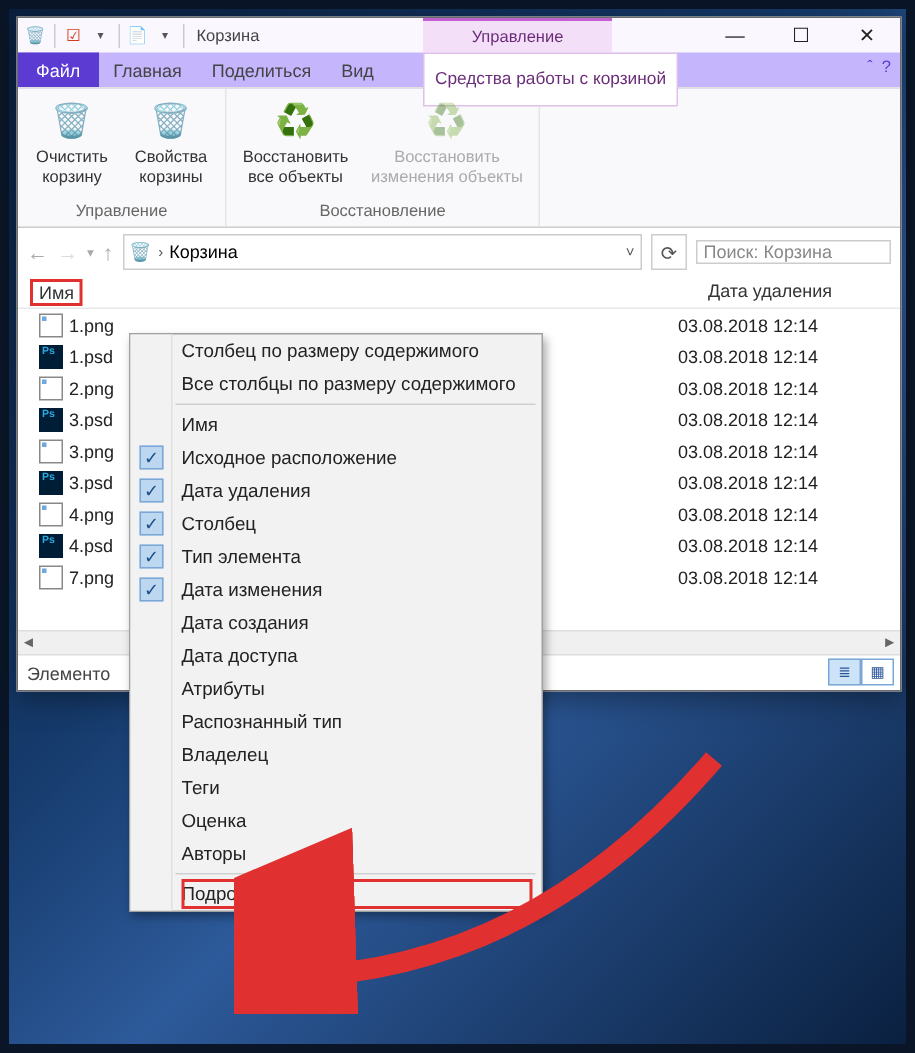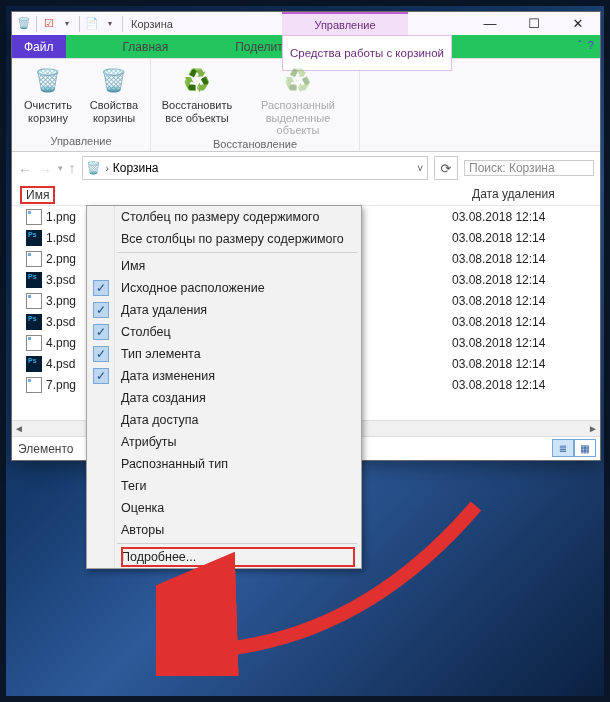--- a/index.html
+++ b/index.html
@@ -13,21 +13,21 @@
   .titlebar { height: 23px; background: #faf7ff; display: flex; align-items: center; font-size: 11px; position: relative; }
   .qat { display: flex; align-items: center; gap: 2px; padding-left: 4px; }
   .qat-ico { width: 16px; height: 16px; display: flex; align-items: center; justify-content: center; font-size: 11px; }
   .qat-sep { width: 1px; height: 16px; background: #ccc; margin: 0 2px; }
   .title-text { margin-left: 6px; color: #444; }
   .context-tab { position: absolute; left: 270px; top: 0; width: 126px; height: 23px; background: #f4dff8; color: #6b2d7a; display: flex; align-items: center; justify-content: center; font-size: 11px; border-top: 2px solid #c060d0; }
   .win-controls { position: absolute; right: 0; top: 0; display: flex; }
   .win-btn { width: 44px; height: 23px; display: flex; align-items: center; justify-content: center; color: #222; font-size: 13px; }
 
   
-  .ribbon-tabs { height: 24px; background: #22c55e; display:flex; border-bottom: 1px solid #e0e0e0; font-size: 12px; position: relative; gap: 47px; }
+  .ribbon-tabs { height: 24px; background: #c4b5fd; display:flex; border-bottom: 1px solid #e0e0e0; font-size: 12px; position: relative; }
   .file-tab { background: #5b3bd1; color: #fff; padding: 0 12px; display:flex; align-items:center; }
   .tab { padding: 0 10px; display:flex; align-items:center; color:#444; }
   .context-ribbon { position:absolute; left:270px; width:170px; height:36px; background:#fff; display:flex; align-items:center; justify-content:center; color:#6b2d7a; border:1px solid #e0c0e8; font-size:11.5px; }
   .ribbon-help { position:absolute; right:6px; top:4px; color:#5b3bd1; font-size:11px; }
 
   
   .ribbon { height: 93px; background:#f9f9fb; border-bottom:1px solid #ccc; display:flex; }
   .group { display:flex; flex-direction:column; align-items:center; padding:4px 6px 2px; border-right:1px solid #e5e5e5; }
   .group-row { display:flex; gap:6px; flex:1; }
   .big-btn { display:flex; flex-direction:column; align-items:center; justify-content:flex-start; width:60px; font-size:11px; color:#333; text-align:center; line-height:1.15; padding-top:2px; }
@@ -60,21 +60,21 @@
   
   .hscroll { position:absolute; left:0; right:0; bottom:0; height:16px; background:#f0f0f0; border-top:1px solid #ddd; display:flex; justify-content:space-between; align-items:center; padding:0 2px; color:#666; font-size:10px; }
 
   
   .status { height:24px; border-top:1px solid #ddd; display:flex; align-items:center; font-size:12px; color:#444; padding-left:6px; background:#fff; position:relative; }
   .view-switch { position:absolute; right:4px; top:2px; display:flex; gap:0; }
   .vbtn { width:22px; height:18px; border:1px solid #7aa7d8; display:flex; align-items:center; justify-content:center; font-size:10px; color:#2b579a; }
   .vbtn.active { background:#cde3f8; }
 
   
-  .ctxmenu { position:absolute; left:80px; top:199px; width:276px; background:#f2f2f2; border:1px solid #a0a0a0; box-shadow:2px 3px 6px rgba(0,0,0,.35); font-size:12.5px; color:#222; z-index:50; }
+  .ctxmenu { position:absolute; left:80px; top:216px; width:276px; background:#f2f2f2; border:1px solid #a0a0a0; box-shadow:2px 3px 6px rgba(0,0,0,.35); font-size:12.5px; color:#222; z-index:50; }
   .ctx-gutter { position:absolute; left:0; top:0; bottom:0; width:28px; background:#f2f2f2; border-right:1px solid #e0e0e0; }
   .ctx-item { position:relative; height:22px; display:flex; align-items:center; padding-left:34px; }
   .ctx-sep { height:1px; margin:2px 4px 2px 30px; background:#d0d0d0; }
   .ctx-check { position:absolute; left:6px; top:3px; width:16px; height:16px; display:flex; align-items:center; justify-content:center; color:#1a4e8a; font-size:12px; background:#bcd7ef; border:1px solid #7aa7d8; }
   .ctx-box { position:absolute; left:34px; right:6px; top:1px; bottom:1px; border:2px solid #e03030; pointer-events:none; }
 
   
   .arrow-svg { position:absolute; left:150px; top:470px; z-index:60; pointer-events:none; }
 </style>
 </head>
@@ -129,21 +129,21 @@
       <div class="group-label">Управление</div>
     </div>
     <div class="group">
       <div class="group-row">
         <div class="big-btn" style="width:80px">
           <span class="ico" style="color:#2e8b2e">♻️</span>
           <span>Восстановить все объекты</span>
         </div>
         <div class="big-btn disabled" style="width:110px">
           <span class="ico" style="opacity:.4">♻️</span>
-          <span>Распознанный выделенные объекты</span>
+          <span>Восстановить изменения объекты</span>
         </div>
       </div>
       <div class="group-label">Восстановление</div>
     </div>
   </div>
 
   <div class="navrow">
     <div class="nav-arrows">
       <span>←</span>
       <span style="opacity:.4">→</span>
@@ -265,20 +265,23 @@
           <span>Дата создания</span>
         </div>
         <div class="ctx-item">
           <span>Дата доступа</span>
         </div>
         <div class="ctx-item">
           <span>Атрибуты</span>
         </div>
         <div class="ctx-item">
           <span>Распознанный тип</span>
+        </div>
+        <div class="ctx-item">
+          <span>Владелец</span>
         </div>
         <div class="ctx-item">
           <span>Теги</span>
         </div>
         <div class="ctx-item">
           <span>Оценка</span>
         </div>
         <div class="ctx-item">
           <span>Авторы</span>
         </div>

